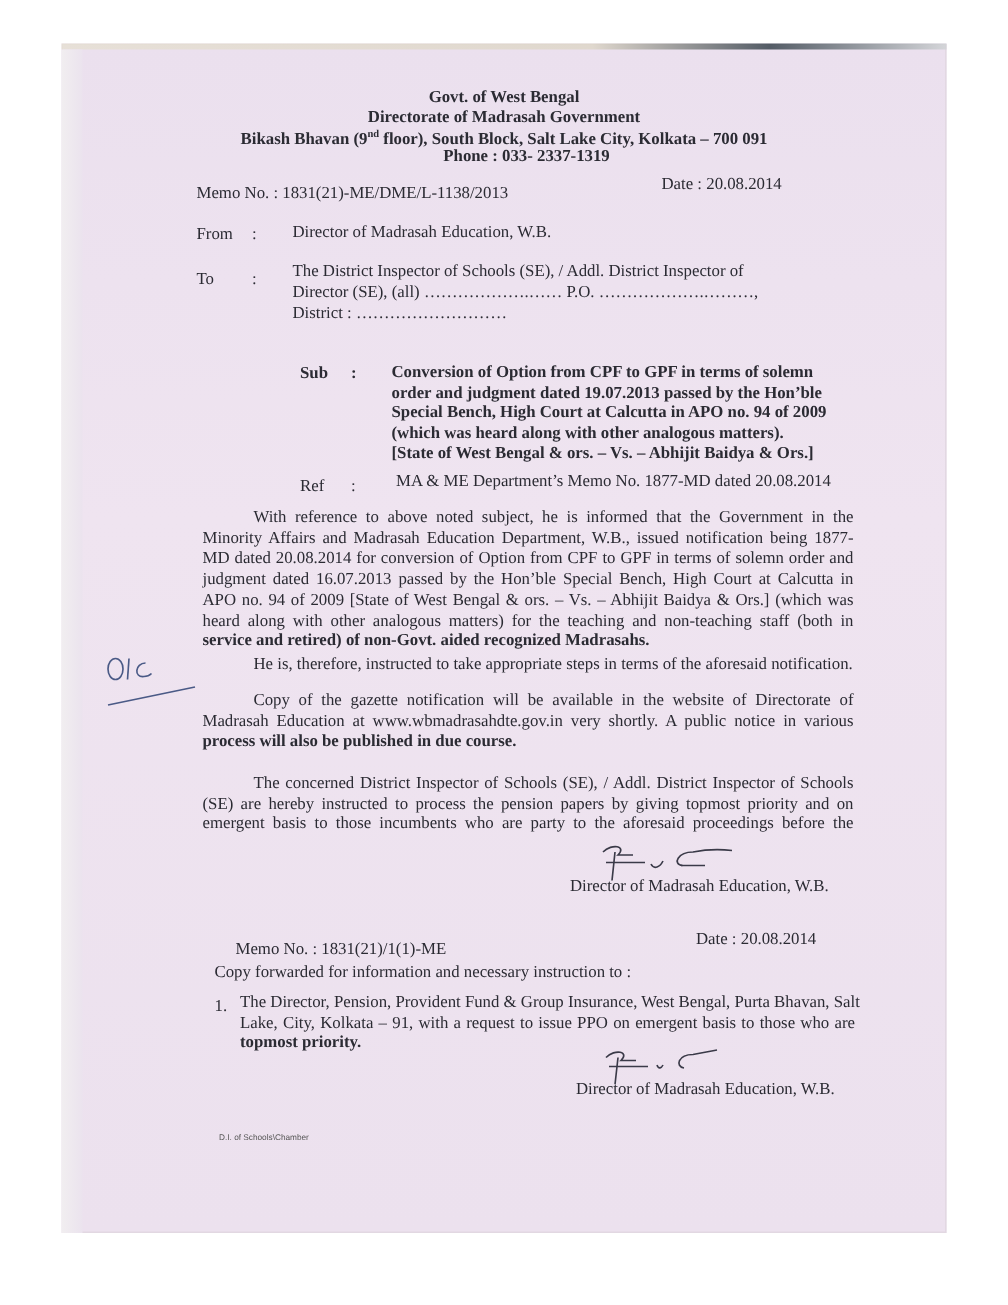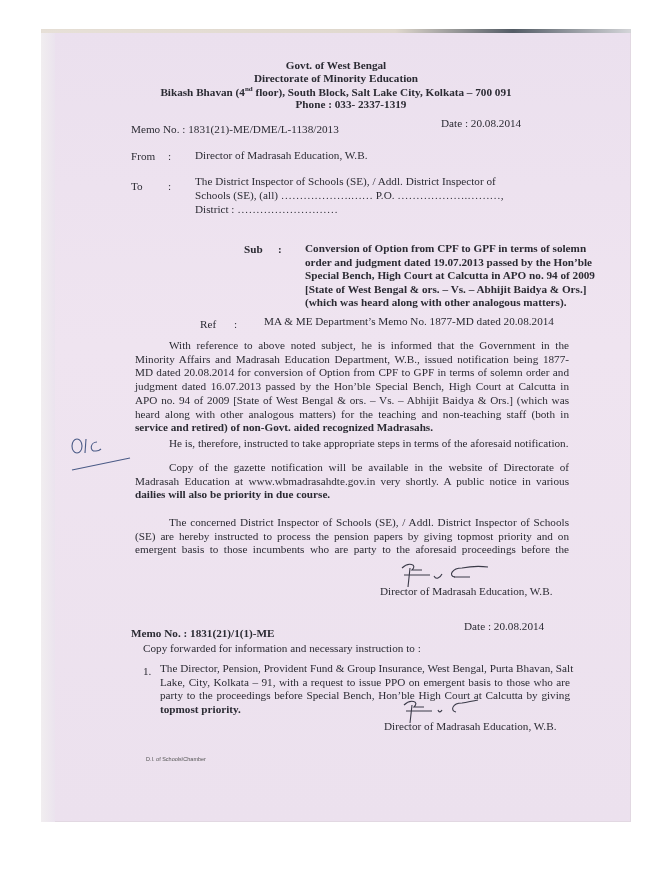--- a/index.html
+++ b/index.html
@@ -11,57 +11,57 @@
   .page-topedge { position: absolute; left: 41px; top: 29px; width: 590px; height: 4px;
           background: linear-gradient(90deg, #e6e0d2 0%, #ddd6c6 60%, #2e3b44 80%, #cfd3d4 100%); opacity: .8; }
   .page-leftedge { position: absolute; left: 41px; top: 33px; width: 14px; height: 789px;
           background: linear-gradient(90deg, #f1eef0, #ebe3ee); }
   .abs { position: absolute; white-space: nowrap; }
   .hdr { left: 0; width: 672px; text-align: center; font-size: 11.2px; font-weight: bold; }
   .t { font-size: 11.2px; }
   .para { position: absolute; font-size: 11.2px; line-height: 13.7px; text-align: justify; }
   .para .ln { display: block; text-align: justify; text-align-last: justify; white-space: nowrap; }
   .para .ln.last { text-align-last: left; font-weight: bold; }
-  .sub { font-weight: bold; font-size: 11.2px; line-height: 13.6px; margin-left: 44px; }
+  .sub { font-weight: bold; font-size: 11.2px; line-height: 13.6px; }
   .u { }
   .small-sans { font-family: "Liberation Sans", "DejaVu Sans", sans-serif; font-size: 5.5px; color: #555; }
 </style>
 </head>
 <body>
 
 <div class="page"></div>
 <div class="page-topedge"></div>
 <div class="page-leftedge"></div>
 
 <div class="abs hdr" style="top:59px;">Govt. of West Bengal</div>
-<div class="abs hdr" style="top:72px;">Directorate of Minority Education</div>
-<div class="abs hdr" style="top:85px;"><span>Bikash Bhavan (4</span><sup style="font-size:7px;text-align:right;">nd</sup><span> floor), South Block, Salt Lake City, Kolkata – 700 091</span></div>
+<div class="abs hdr" style="top:72px;">Directorate of Madrasah Government</div>
+<div class="abs hdr" style="top:85px;"><span>Bikash Bhavan (9</span><sup style="font-size:7px;text-align:right;">nd</sup><span> floor), South Block, Salt Lake City, Kolkata – 700 091</span></div>
 <div class="abs hdr" style="top:98px;padding-left:15px;">Phone : 033- 2337-1319</div>
 
 <div class="abs t" style="left:131px; top:123px;"><span>Memo No. :</span> <span>1831(21)-ME/DME/L-1138/2013</span></div>
 <div class="abs t" style="left:441px; top:117px;"><span>Date :</span> <span>20.08.2014</span></div>
 
 <div class="abs t" style="left:131px; top:150px;">From</div>
 <div class="abs t" style="left:168px; top:150px;">:</div>
 <div class="abs t" style="left:195px; top:149px;">Director of Madrasah Education, W.B.</div>
 
 <div class="abs t" style="left:131px; top:180px;">To</div>
 <div class="abs t" style="left:168px; top:180px;">:</div>
 <div class="abs t" style="left:195px; top:175px;">The District Inspector of Schools (SE), / Addl. District Inspector of</div>
-<div class="abs t" style="left:195px; top:189px;">Schools (SE), (all) ……………….…… P.O. ……………….………,</div>
+<div class="abs t" style="left:195px; top:189px;">Director (SE), (all) ……………….…… P.O. ……………….………,</div>
 <div class="abs t" style="left:195px; top:203px;">District : ………………………</div>
 
 <div class="abs sub" style="left:200px; top:243px;">Sub</div>
 <div class="abs sub" style="left:234px; top:243px;">:</div>
 <div class="abs sub" style="left:261px; top:242px; width:308px;">
   <div>Conversion of Option from CPF to GPF in terms of solemn</div>
   <div>order and judgment dated 19.07.2013 passed by the Hon’ble</div>
   <div>Special Bench, High Court at Calcutta in APO no. 94 of 2009</div>
+  <div>(which was heard along with other analogous matters).</div>
   <div>[State of West Bengal &amp; ors. – Vs. – Abhijit Baidya &amp; Ors.]</div>
-  <div>(which was heard along with other analogous matters).</div>
 </div>
 
 <div class="abs t" style="left:200px; top:318px;">Ref</div>
 <div class="abs t" style="left:234px; top:318px;">:</div>
 <div class="abs t" style="left:264px; top:315px;">MA &amp; ME Department’s Memo No. 1877-MD dated 20.08.2014</div>
 
 <div class="para" style="left:135px; top:339px; width:434px;">
   <span class="ln" style="padding-left:34px;">With reference to above noted subject, he is informed that the Government in the</span>
   <span class="ln">Minority Affairs and Madrasah Education Department, W.B., issued notification being 1877-</span>
   <span class="ln">MD dated 20.08.2014 for conversion of Option from CPF to GPF in terms of solemn order and</span>
@@ -78,48 +78,47 @@
     <path d="M27 6 C20 6 19 16 26 15 C28 15 30 14 31 13" fill="none" stroke="#4a5a86" stroke-width="1.1"></path>
     <path d="M2 34 L60 22" fill="none" stroke="#4a5a86" stroke-width="1.1"></path>
   </svg>
 </div>
 
 <div class="abs t" style="left:169px; top:437px;">He is, therefore, instructed to take appropriate steps in terms of the aforesaid notification.</div>
 
 <div class="para" style="left:135px; top:461px; width:434px;">
   <span class="ln" style="padding-left:34px;">Copy of the gazette notification will be available in the website of Directorate of</span>
   <span class="ln"><span>Madrasah Education at</span> <span class="u">www.wbmadrasahdte.gov.in</span> <span>very shortly. A public notice in various</span></span>
-  <span class="ln last">dailies will also be priority in due course.</span>
+  <span class="ln last">process will also be published in due course.</span>
 </div>
 
 <div class="para" style="left:135px; top:516px; width:434px;">
   <span class="ln" style="padding-left:34px;">The concerned District Inspector of Schools (SE), / Addl. District Inspector of Schools</span>
   <span class="ln">(SE) are hereby instructed to process the pension papers by giving topmost priority and on</span>
   <span class="ln">emergent basis to those incumbents who are party to the aforesaid proceedings before the</span>
 </div>
 
 <div class="abs" style="left:400px; top:560px;">
   <svg width="90" height="28" viewBox="0 0 90 28">
     <path d="M2 8 C8 2 18 4 12 10 L22 10 M4 15 L30 15 M10 8 L8 27" fill="none" stroke="#3a3a48" stroke-width="1.1"></path>
     <path d="M34 16 C36 20 40 18 42 14" fill="none" stroke="#3a3a48" stroke-width="1.1"></path>
     <path d="M55 17 C48 16 52 8 62 8 C72 6 80 6 88 7" fill="none" stroke="#3a3a48" stroke-width="1.1"></path>
     <path d="M54 17 L70 17" fill="none" stroke="#3a3a48" stroke-width="1"></path>
   </svg>
 </div>
 <div class="abs t" style="left:380px; top:585px;">Director of Madrasah Education, W.B.</div>
 
-<div class="abs t" style="left:131px; top:627px;font-weight:bold;"><span>Memo No. :</span> <span>1831(21)/1(1)-ME</span></div>
+<div class="abs t" style="left:157px; top:627px;"><span>Memo No. :</span> <span>1831(21)/1(1)-ME</span></div>
 <div class="abs t" style="left:464px; top:620px;"><span>Date :</span> <span>20.08.2014</span></div>
 <div class="abs t" style="left:143px; top:642px;">Copy forwarded for information and necessary instruction to :</div>
 
 <div class="abs t" style="left:143px; top:665px;">1.</div>
 <div class="para" style="left:160px; top:662px; width:410px;">
   <span class="ln">The Director, Pension, Provident Fund &amp; Group Insurance, West Bengal, Purta Bhavan, Salt</span>
   <span class="ln">Lake, City, Kolkata – 91, with a request to issue PPO on emergent basis to those who are</span>
-  <span class="ln">party to the proceedings before Special Bench, Hon’ble High Court at Calcutta by giving</span>
   <span class="ln last">topmost priority.</span>
 </div>
 
 <div class="abs" style="left:402px; top:697px;">
   <svg width="80" height="26" viewBox="0 0 80 26">
     <path d="M2 8 C8 2 18 4 12 10 L22 10 M4 14 L30 14 M10 8 L8 26" fill="none" stroke="#3a3a48" stroke-width="1.1"></path>
     <path d="M36 13 C37 16 39 15 40 13" fill="none" stroke="#3a3a48" stroke-width="1.1"></path>
     <path d="M54 15 C48 14 50 6 60 6 C66 5 70 4 76 3" fill="none" stroke="#3a3a48" stroke-width="1.1"></path>
   </svg>
 </div>

